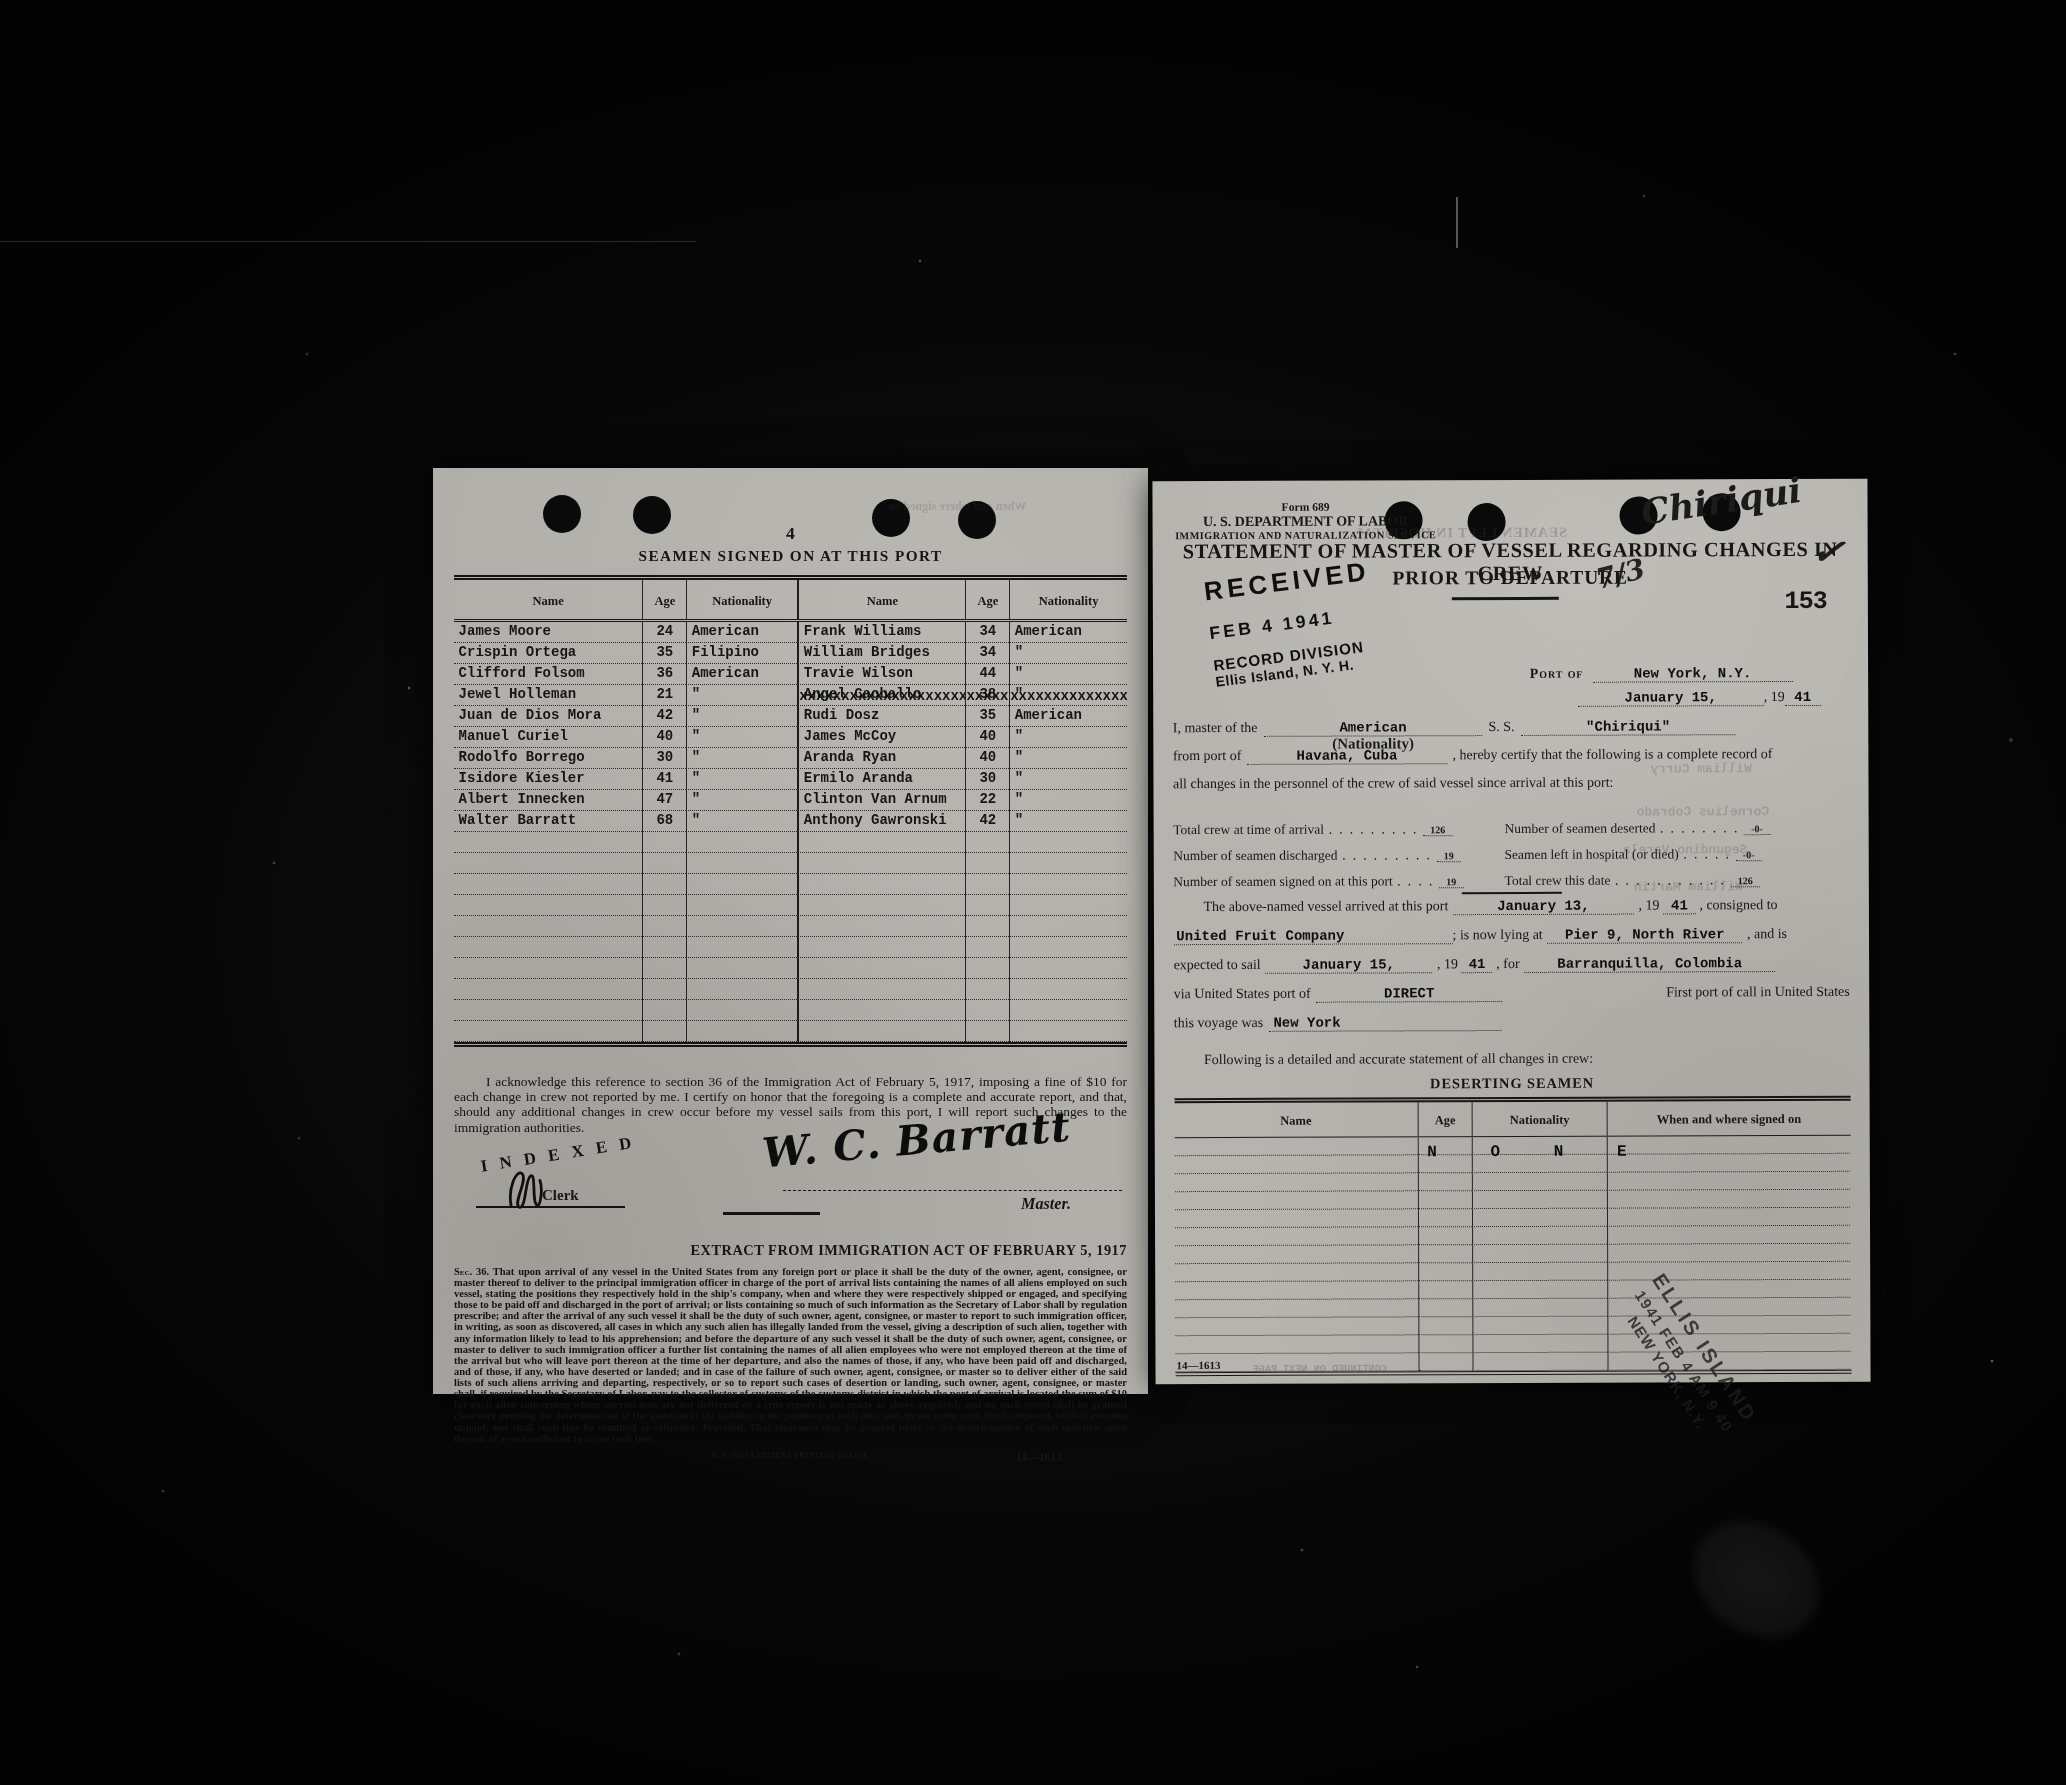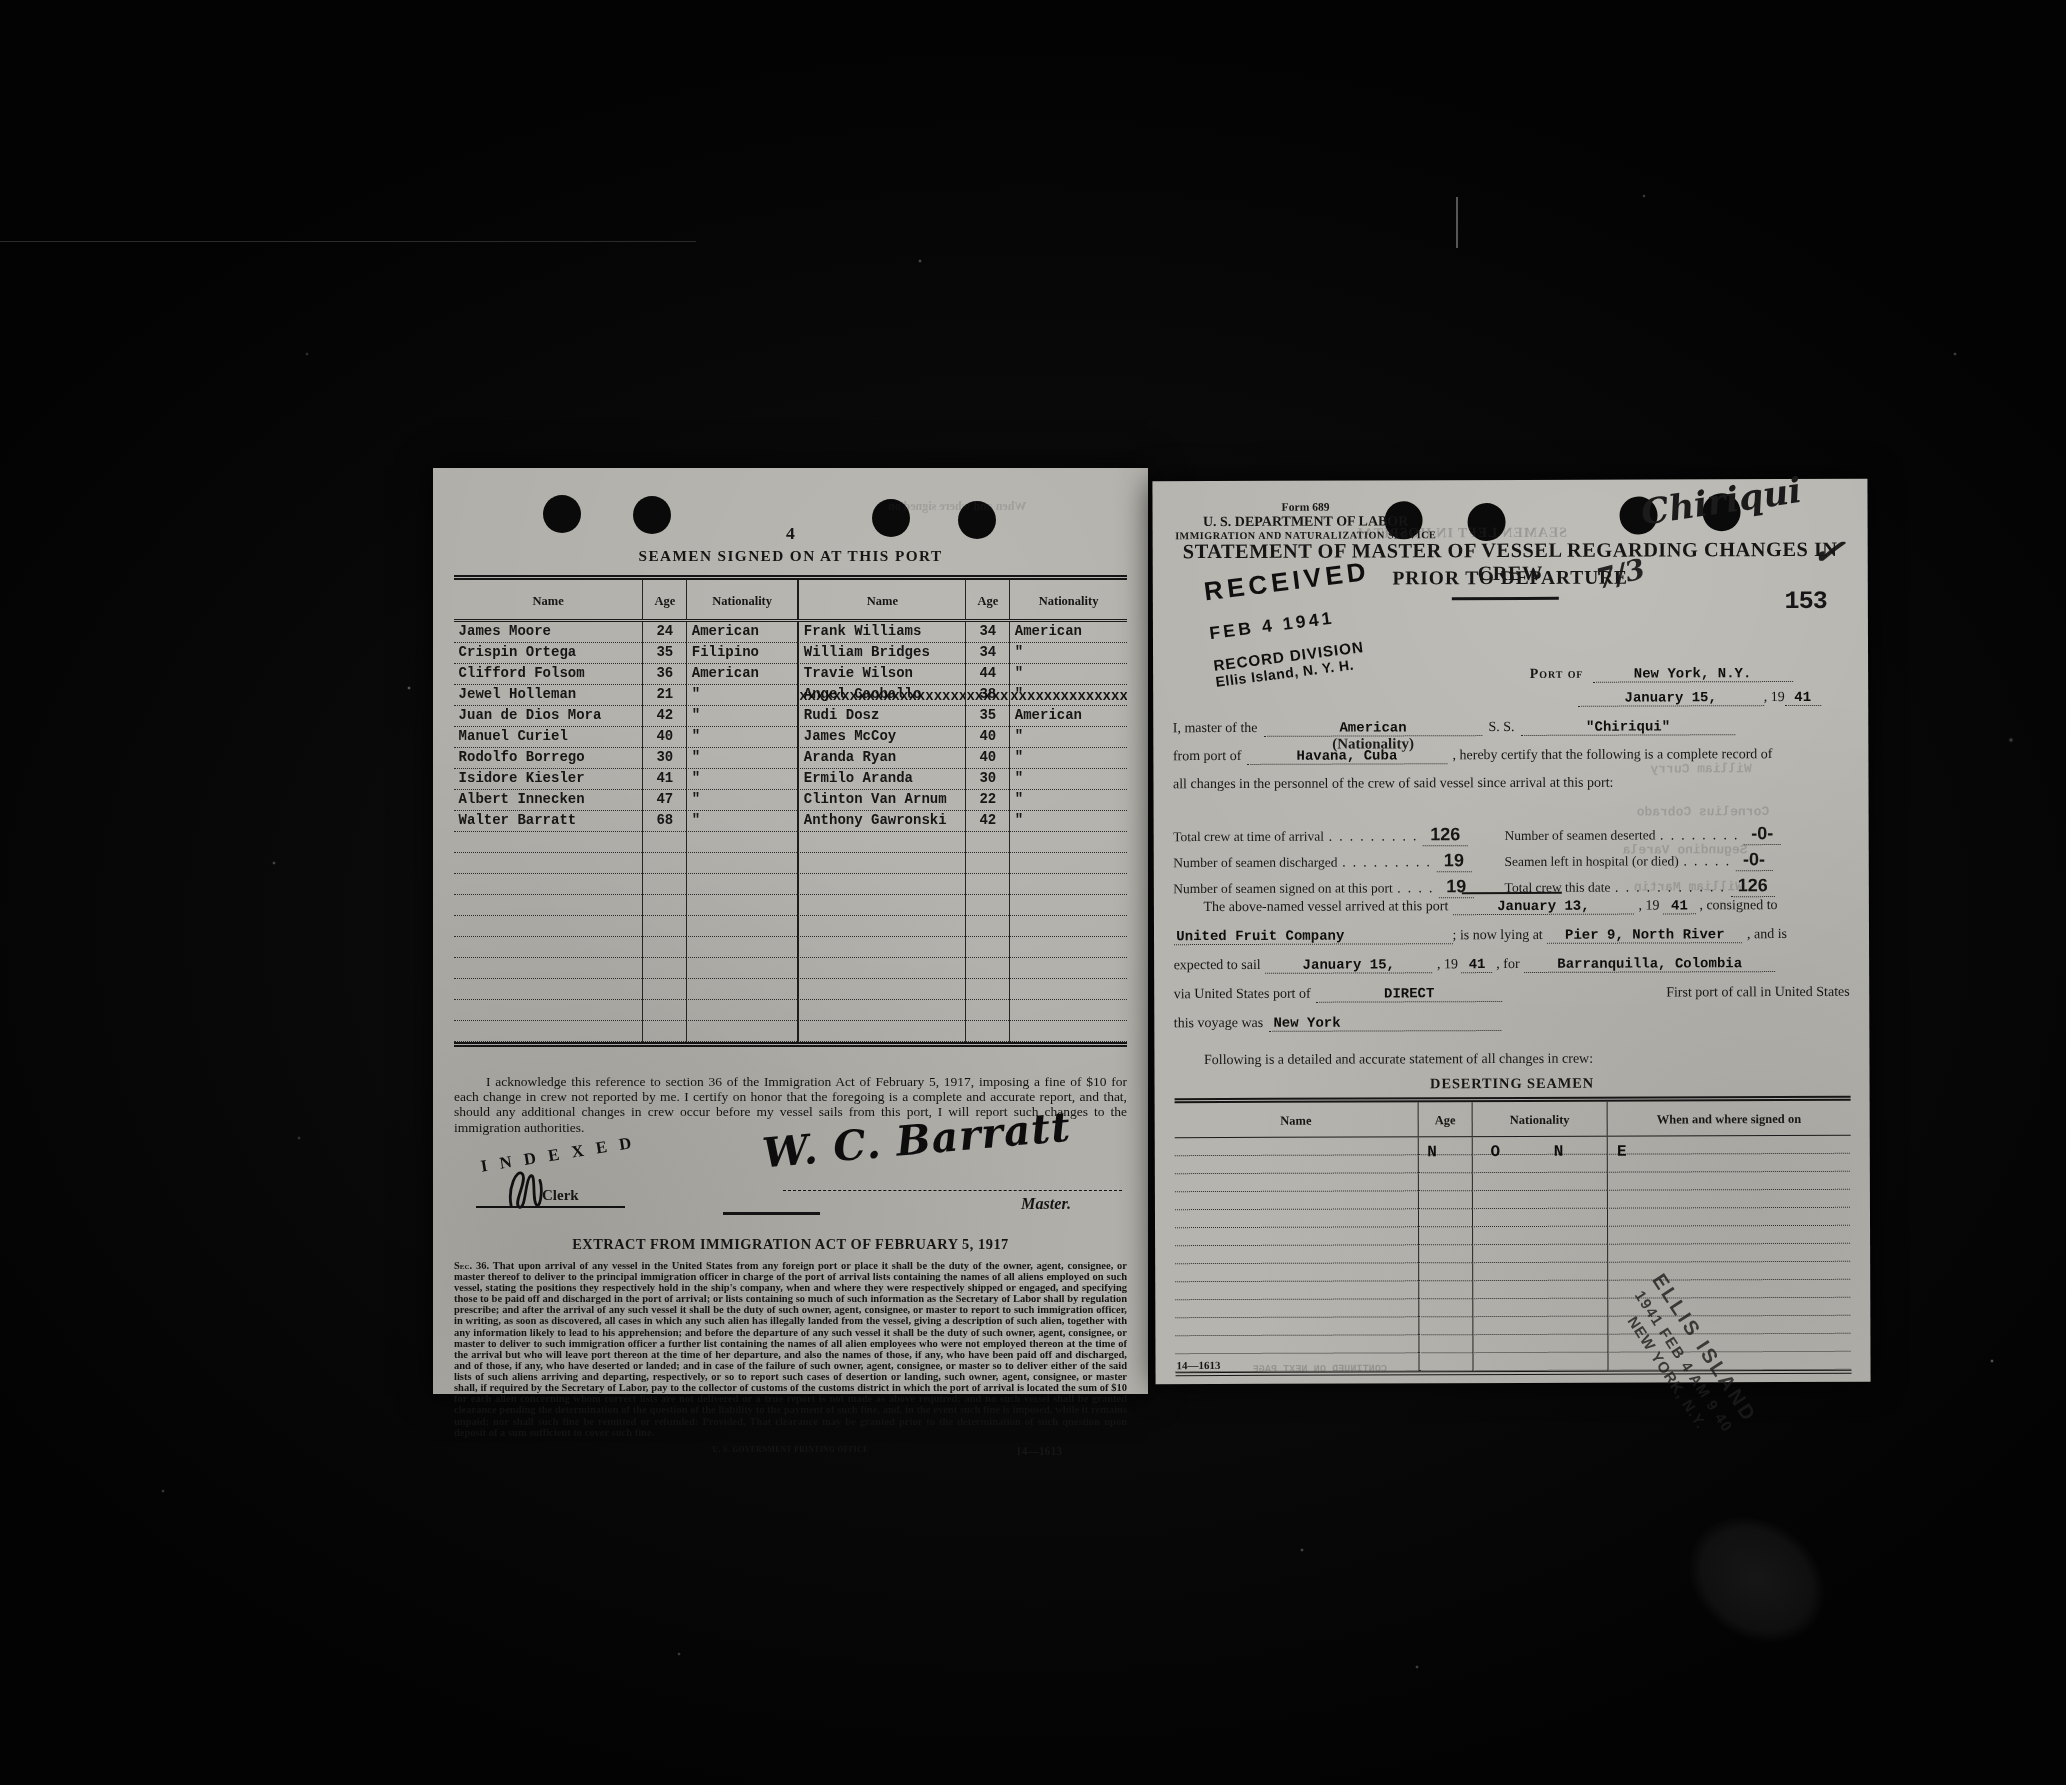--- a/index.html
+++ b/index.html
@@ -67,21 +67,21 @@
              letter-spacing:12.5px; transform:rotate(-9deg); color:#101010; }
   .clerk-sig { position:absolute; left:44px; top:22px; }
   .clerk-line { position:absolute; left:22px; top:68px; width:149px; border-top:2.3px solid #111; }
   .clerk-label { position:absolute; left:88px; top:49px;
     font-family:Liberation Serif, serif; font-weight:700; font-size:15px; }
   .master-sig { position:absolute; right:56px; top:-22px; font-style:italic; font-weight:700;
     font-size:41px; letter-spacing:0.9px; transform:rotate(-5deg); font-family:"DejaVu Serif",serif; color:#0d0d0d; }
   .master-line { position:absolute; right:4.6px; top:52px; width:339px; border-top:1.9px dashed #141414; }
   .mid-line { position:absolute; left:269px; top:74px; width:97px; border-top:3.2px solid #141414; }
   .master-label { position:absolute; right:56px; top:57px; font-style:italic; font-weight:700; font-size:16.2px; }
-  .extract-title { text-align:center; margin-top:10px; font-weight:700; font-size:14.4px; letter-spacing:0.5px; }
+  .extract-title { text-align:right; margin-top:16px; font-weight:700; font-size:14.4px; letter-spacing:0.5px; }
   .sec36 { margin-top:6.5px; font-size:10.5px; line-height:1.06; text-align:justify; font-weight:600; color:#131313; }
   .sec36 .lead { font-variant:small-caps; font-weight:700; padding-right:3.7px; }
   .lp-footer { position:relative; margin-top:7.4px; height:18.6px; }
   .printer { position:absolute; left:0; right:0; text-align:center; font-weight:700; font-size:7.4px; letter-spacing:0.5px; }
   .lp-code { position:absolute; right:65px; top:0; font-weight:700; font-size:11.6px; }
 
   
   .form-head { position:absolute; left:18.6px; top:19.5px; width:269px; text-align:center; line-height:1.15; }
   .fh1 { font-weight:700; font-size:11.6px; }
   .fh2 { font-weight:700; font-size:14px; }
@@ -112,21 +112,21 @@
   .port-label { font-variant:small-caps; font-weight:700; font-size:14px; letter-spacing:0.9px;margin-left:47px; }
   .date-line { display:flex; justify-content:flex-end; align-items:baseline; padding-right:28px; height:29px; }
   .mline { display:flex; align-items:baseline; height:28px; }
   .stats { margin-top:6.5px; }
   .stat-row { display:flex; height:26px; align-items:baseline; }
   .stat { display:flex; align-items:baseline; }
   .stat.l { width:49%; }
   .stat.r { width:51%; }
   .slabel { font-size:13.5px; white-space:nowrap; }
   .sdots { font-size:13.5px; white-space:nowrap; padding:0 4.6px; letter-spacing:1.9px; }
-  .sval { font-family:Liberation Sans, sans-serif; font-weight:700; font-size:18px;
+  .sval { font-family:Liberation Serif, serif; font-weight:700; font-size:10px;
     border-bottom:1.4px dotted #2a2a2a; padding:0 7.4px;margin-top:17px; }
   .stats-rule { width:100px; margin:7.4px auto 4.6px; border-top:2.8px solid #151515; }
   .aline { display:flex; align-items:baseline; height:29px; }
   .aline.spread-line { justify-content:space-between; }
   .following { margin-top:7.4px; font-size:14px; text-indent:30px; height:24px; }
   .deserting-title { text-align:center; font-weight:700; font-size:14.4px; letter-spacing:0.9px; height:22px; }
   .ds-table { border-top:5.1px double #151515; border-bottom:4.2px double #151515; position:relative; }
   .ds-head, .ds-row { display:grid; grid-template-columns:36% 8% 20% 36%; }
   .ds-head { border-bottom:1.9px solid #1a1a1a; }
   .ds-head .hc { font-weight:700; font-size:12.5px; text-align:center; padding:11px 0 8.4px; }

